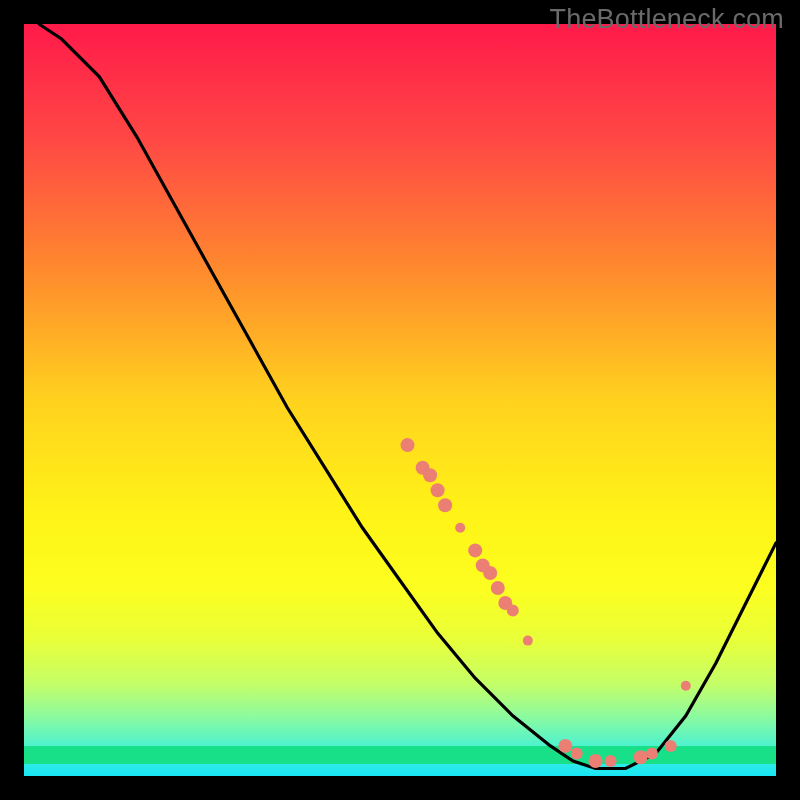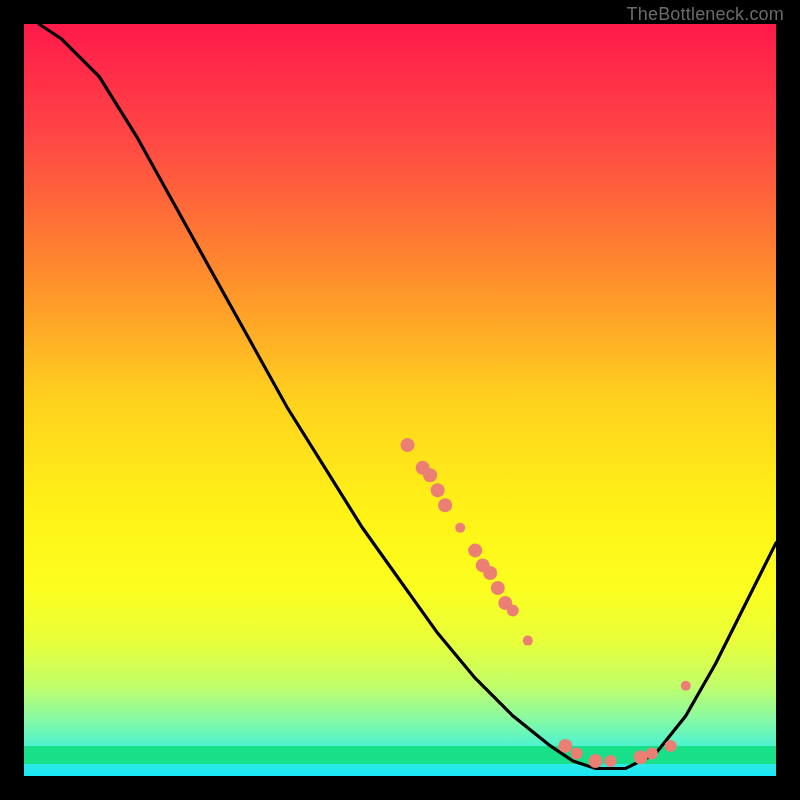--- a/index.html
+++ b/index.html
@@ -16,21 +16,21 @@
     height: 800px;
   }
   svg {
     display: block;
   }
   .watermark {
     position: absolute;
     top: 4px;
     right: 16px;
     font-family: Arial, Helvetica, sans-serif;
-    font-size: 18px;
+    font-size: 27px;
     font-weight: 500;
     color: #6a6a6a;
     letter-spacing: 0.2px;
   }
 </style>
 </head>
 <body>
 
 <div class="canvas-wrap">
   <svg id="chart-svg" width="800" height="800" viewBox="0 0 800 800">

